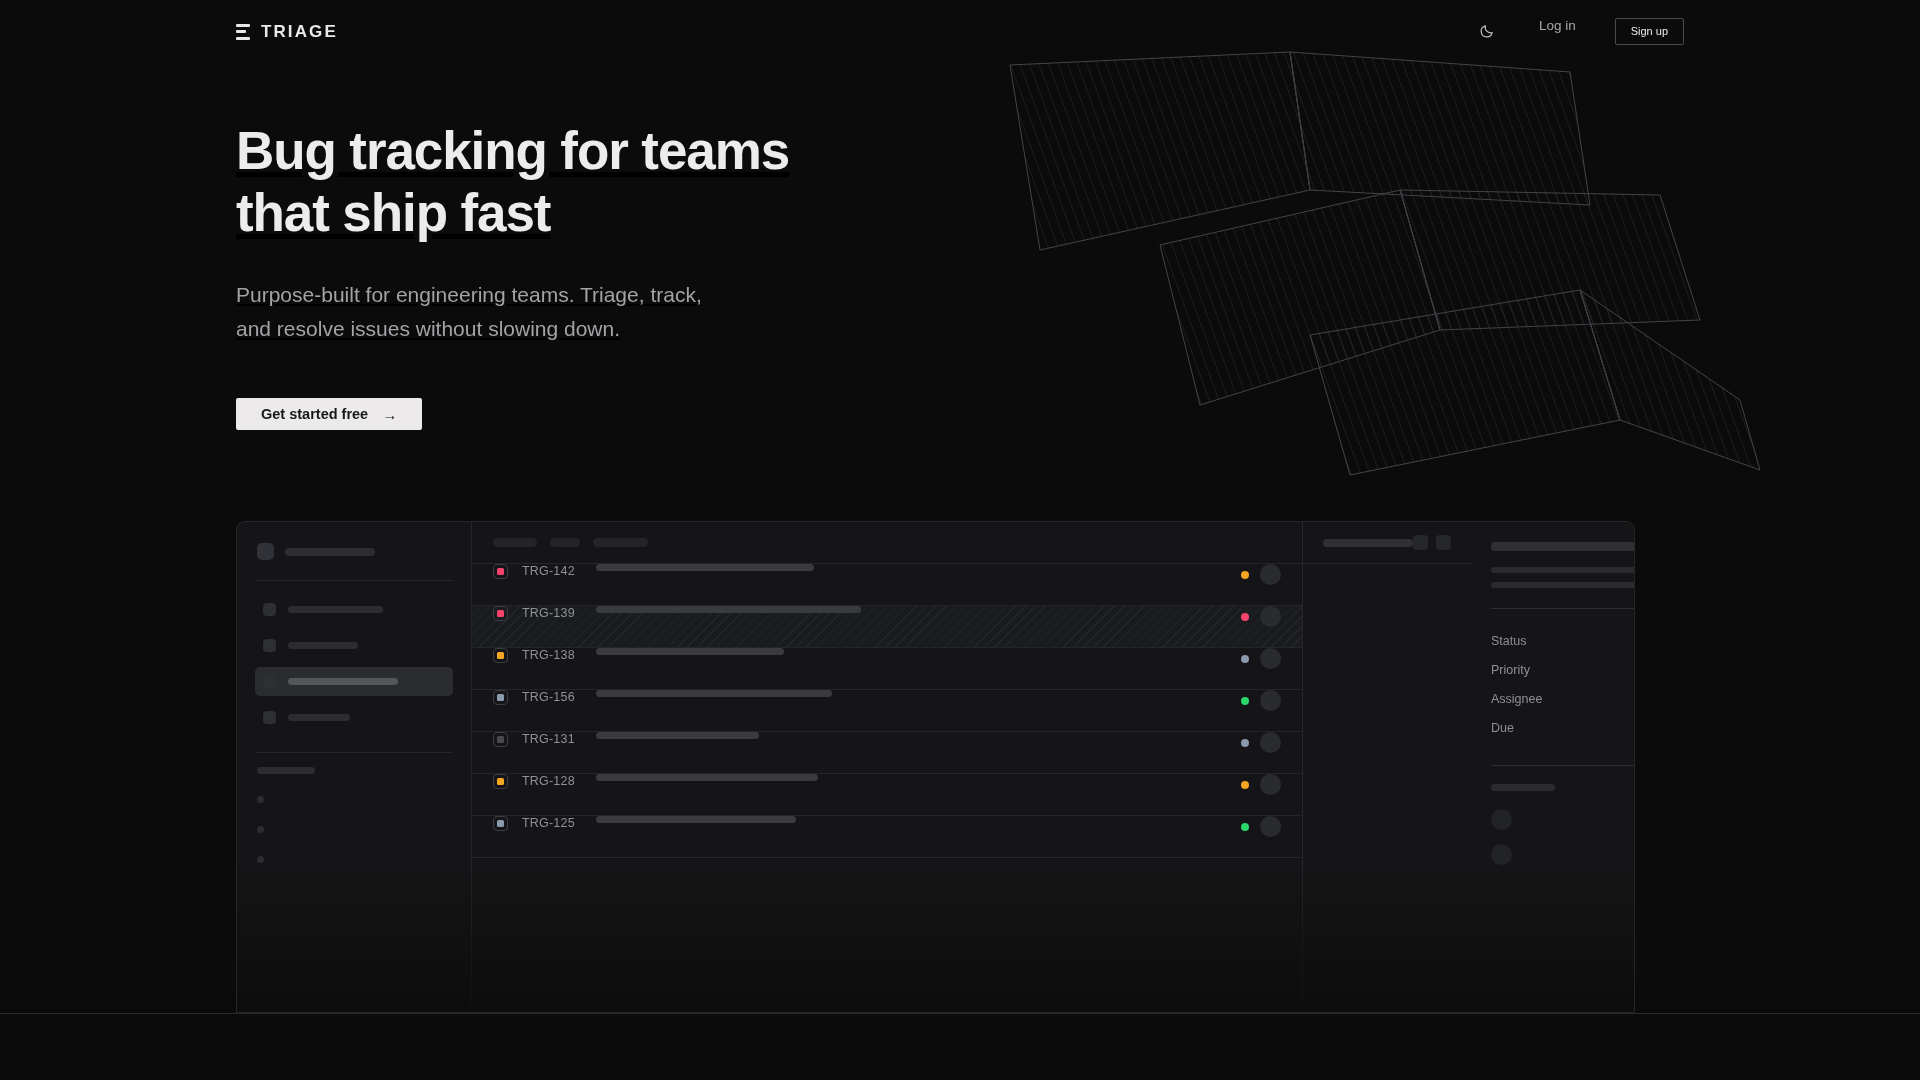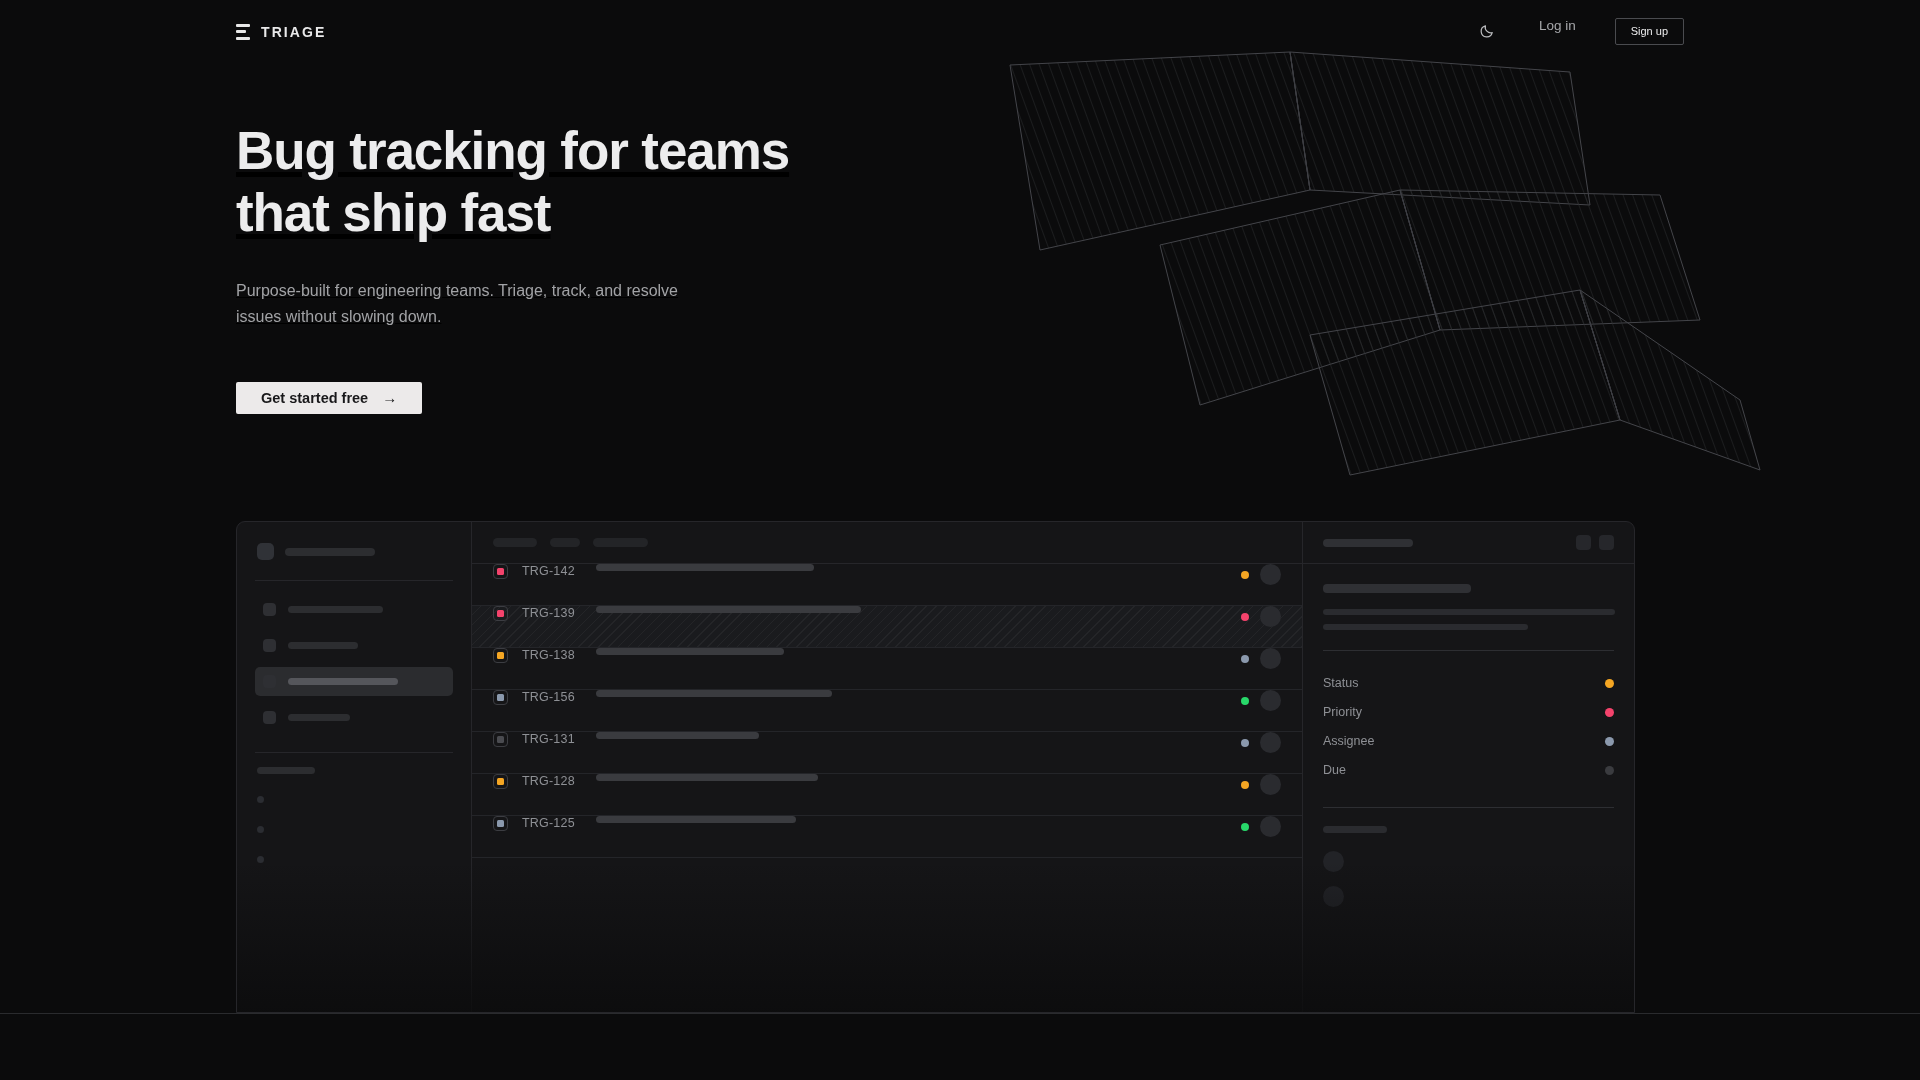--- a/index.html
+++ b/index.html
@@ -17,21 +17,21 @@
     display:flex; align-items:center;
     z-index:20;
   }
   .brand { position:absolute; left:236px; display:flex; align-items:center; gap:11px; }
   .brand-mark { width:14px; height:16px; display:flex; flex-direction:column; justify-content:space-between; }
   .brand-mark i { display:block; height:3px; background:#e8e8e8; border-radius:1px; }
   .brand-mark i:nth-child(1){ width:14px; }
   .brand-mark i:nth-child(2){ width:10px; }
   .brand-mark i:nth-child(3){ width:14px; }
   .brand-name {
-    color:#e9e9ea; font-size:14px; font-weight:bold; letter-spacing:2.1px;
+    color:#e9e9ea; font-size:17px; font-weight:bold; letter-spacing:2.1px;
   }
   .header-right {
     position:absolute; right:236px; display:flex; align-items:flex-start; gap:39px;
   }
   .moon-btn { width:26px; height:26px; display:flex; align-items:center; justify-content:center; }
   .moon-btn svg { display:block; }
   .login-link { color:#a7a8ab; font-size:13.5px; }
   .signup-btn {
     border:1px solid #4a4b4f; color:#ededee; font-size:11px;
     padding:7px 15px; background:transparent; border-radius:2px; line-height:1;
@@ -40,21 +40,21 @@
   
   .deco { position:absolute; top:0; left:0; width:1920px; height:1030px; pointer-events:none; z-index:1; }
 
   
   .hero { position:absolute; left:236px; top:120px; z-index:5;text-decoration:underline; }
   .hero h1 {
     color:#ececed; font-size:53px; line-height:1.17; font-weight:bold;
     letter-spacing:-1.1px; max-width:660px;
   }
   .hero p {
-    color:#a2a3a6; font-size:16px; line-height:1.62; margin-top:34px; max-width:470px;
+    color:#a2a3a6; font-size:21px; line-height:1.62; margin-top:34px; max-width:470px;
   }
   .cta {
     margin-top:52px; display:inline-flex; align-items:center; gap:14px;
     background:#eceaea; color:#18181a; font-size:14.5px; font-weight:bold;
     padding:8px 25px; border:none; border-radius:2px;
   }
   .cta .arrow { font-size:15px; line-height:1; }
 
   
   .mock {
@@ -96,21 +96,21 @@
   }
   .prio { width:15px; height:15px; border-radius:4px; border:1px solid #3c3d42; display:flex; align-items:center; justify-content:center; flex-shrink:0; }
   .prio i { width:7px; height:7px; border-radius:1.5px; display:block; }
   .row-id { color:#8e9095; font-size:12.5px; margin-left:14px; width:62px; flex-shrink:0; letter-spacing:0.2px; }
   .row-title { height:7px; border-radius:4px; background:#3a3b3f; margin-left:12px; }
   .row-right { margin-left:auto; display:flex; align-items:center; gap:11px; }
   .status-dot { width:8px; height:8px; border-radius:50%; }
   .avatar { width:21px; height:21px; border-radius:50%; background:#2a2b2f; }
 
   
-  .m-detail { width:332px; border-left:1px solid #26262a; flex-shrink:0; display:flex; flex-direction:column; }
+  .m-detail { width:332px; border-left:1px solid #26262a; flex-shrink:0; display:flex; }
   .d-head { height:42px; border-bottom:1px solid #26262a; display:flex; align-items:center; padding:0 20px; }
   .d-btns { margin-left:auto; display:flex; gap:8px; }
   .d-btn { width:15px; height:15px; border-radius:4px; background:#26272b; }
   .d-body { padding:20px 20px 0 20px; }
   .d-line { border-radius:4px; background:#2f3034; display:block; }
   .d-div { height:1px; background:#2d2e32; margin:20px 0 18px 0; }
   .meta-row { display:flex; align-items:center; justify-content:space-between; padding:7px 0 8px 0; }
   .meta-label { color:#8e9095; font-size:12.5px; }
   .meta-dot { width:9px; height:9px; border-radius:50%; }
   .comment { display:flex; align-items:center; gap:11px; margin-bottom:14px; }

